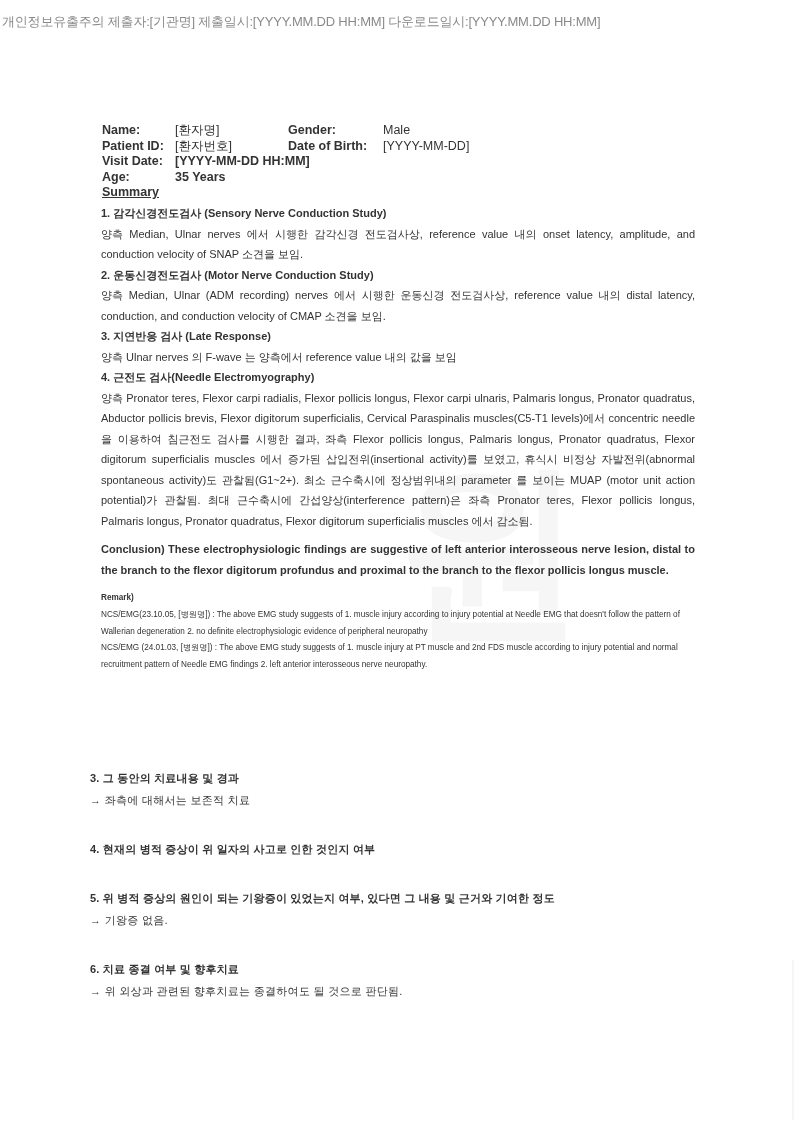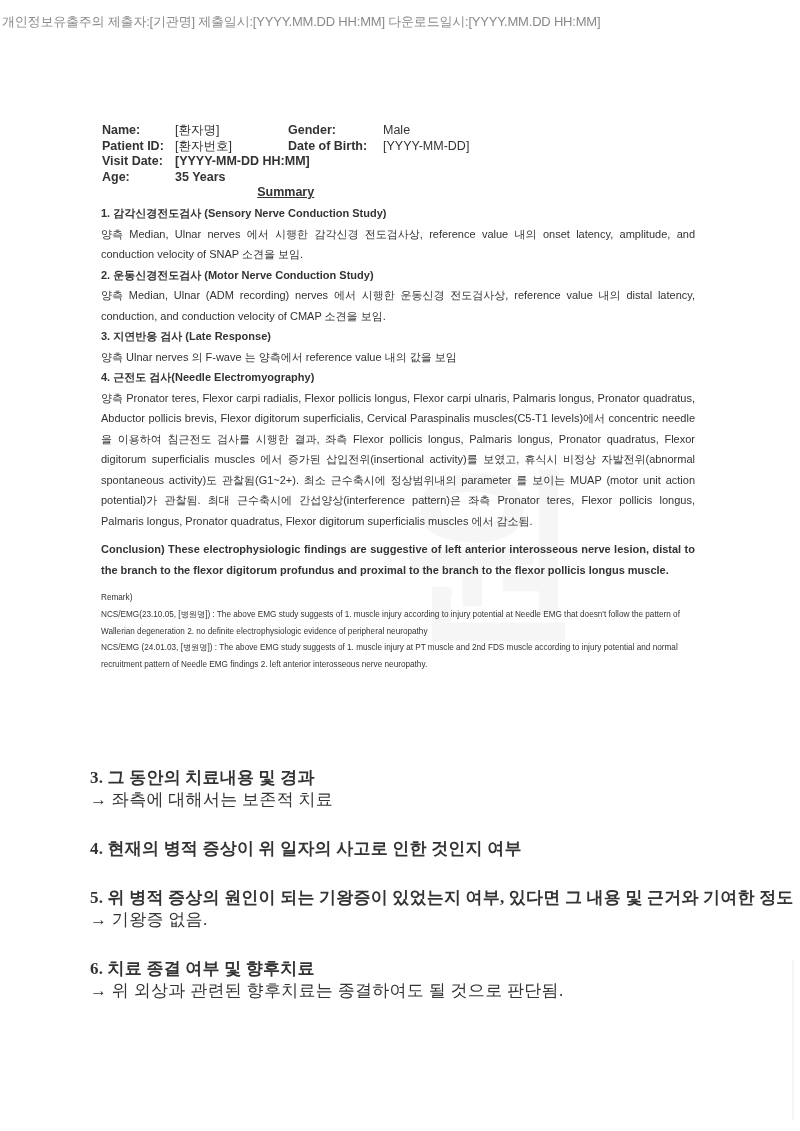--- a/index.html
+++ b/index.html
@@ -75,21 +75,20 @@
       width: 95px;
     }
     .p-value2 {
       color: #333;
     }
     .summary-title {
       font-weight: bold;
       text-decoration: underline;
       color: #333;
       font-size: 12.5px;
-      text-align: center;
     }
     .report {
       position: absolute;
       left: 101px;
       top: 203px;
       width: 594px;
       font-family: "Liberation Sans", sans-serif;
       font-size: 11px;
       line-height: 20.5px;
       color: #333;
@@ -106,28 +105,28 @@
       font-weight: bold;
       text-align: justify;
       line-height: 21px;
     }
     .remark {
       margin-top: 9px;
       font-size: 8.2px;
       line-height: 16.8px;
       color: #333;
     }
-    .remark .r-title { font-weight: normal; }
+    .remark .r-title { font-weight: bold; }
     .items {
       position: absolute;
       left: 90px;
       top: 767px;
       width: 620px;
-      font-family: Liberation Serif, serif;
-      font-size: 17px;
+      font-family: Liberation Sans, sans-serif;
+      font-size: 11px;
       color: #333;
     }
     .item {
       margin-bottom: 27px;
     }
     .item-title {
       font-weight: bold;
       line-height: 22px;
       white-space: nowrap;
       letter-spacing: 0.2px;

